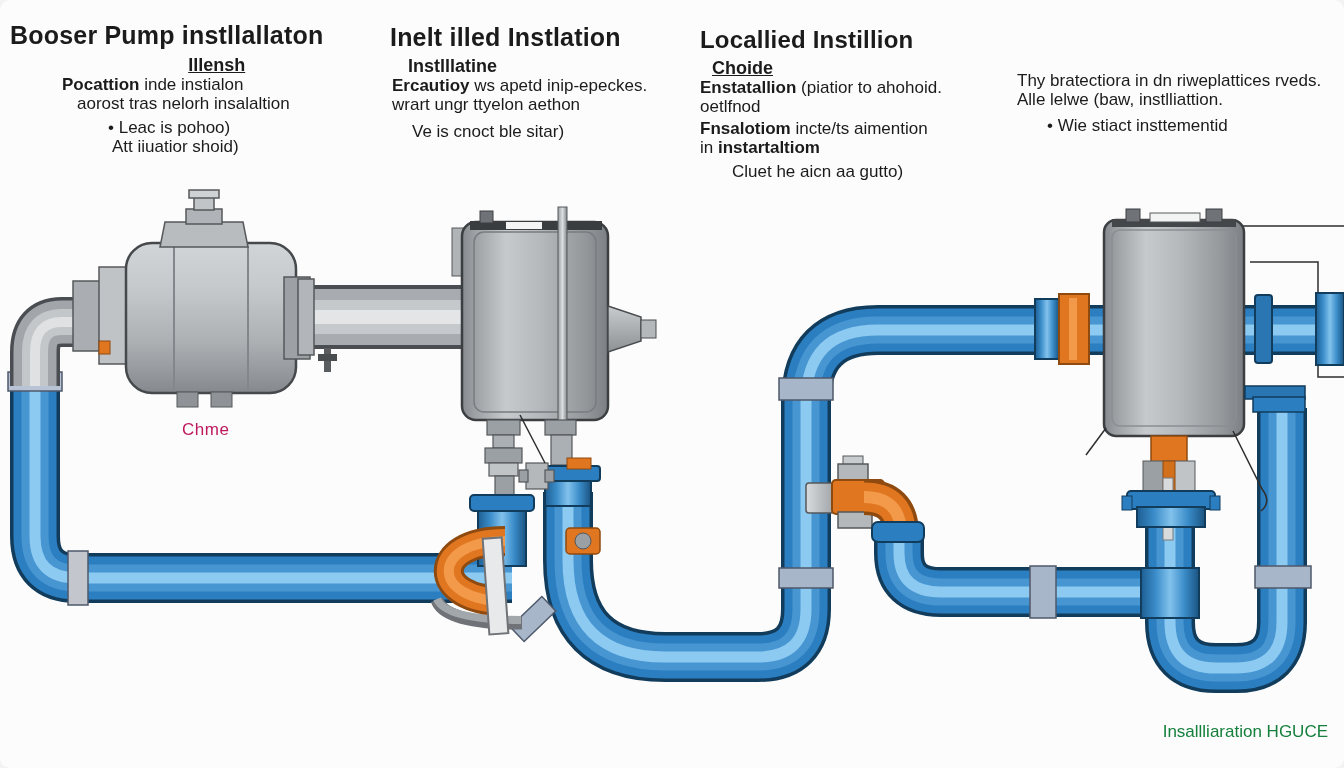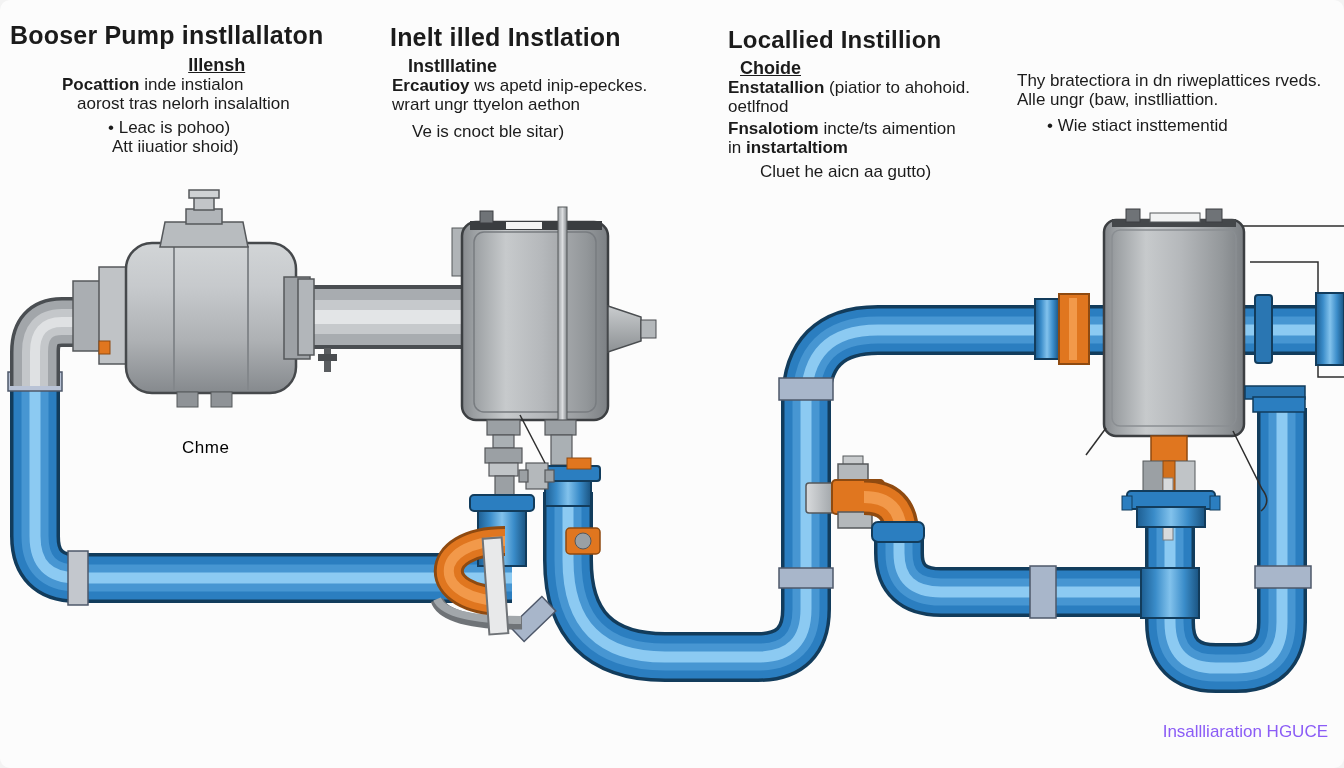--- a/index.html
+++ b/index.html
@@ -16,29 +16,29 @@
   #col1{left:10px;top:22px;}
   #col1 .t-head{margin:6px 0 0 100px;text-align:center;}
   #col1 .l1{margin-left:52px;}
   #col1 .l2{margin-left:67px;}
   #col1 .bl{margin:5px 0 0 98px;}
   #col1 .l3{margin-left:102px;}
   #col2{left:390px;top:24px;}
   #col2 .t-head{margin:5px 0 0 18px;}
   #col2 .l1,#col2 .l2{margin-left:2px;}
   #col2 .l3{margin:8px 0 4px 22px;}
-  #col3{left:728px;top:26px;}
+  #col3{left:700px;top:26px;}
   #col3 .t-title{font-size:24px;}
   #col3 .t-head{margin:5px 0 0 12px;}
   #col3 .l4{margin-top:3px;}
   #col3 .l6{margin:5px 0 0 32px;}
   #col4{left:1017px;top:71px;}
   #col4 .bl{margin:7px 0 0 30px;}
-  #pump-label{position:absolute;left:182px;top:420px;font-size:17px;color:#000000;letter-spacing:.5px;margin-top:18px;}
-  #caption{position:absolute;right:16px;top:722px;font-size:17px;color:#8b5cf6;}
+  #pump-label{position:absolute;left:182px;top:420px;font-size:17px;color:#be185d;letter-spacing:.5px;}
+  #caption{position:absolute;right:16px;top:722px;font-size:17px;color:#15803d;}
 </style>
 </head>
 <body>
 
 <div id="screen">
 
   <svg id="diagram" width="1344" height="768" viewBox="0 0 1344 768">
     <defs>
       <path id="p1" fill="none" d="M 35,386 L 35,536 Q 35,578 77,578 L 512,578"></path>
       <path id="p2" fill="none" d="M 568,492 L 568,560 Q 568,657 665,657 L 758,657 Q 806,657 806,609 L 806,402 Q 806,330 878,330 L 1106,330"></path>
@@ -284,19 +284,19 @@
     <div class="t-head u">Choide</div>
     <div class="t-line"><b>Enstatallion</b><span> (piatior to ahohoid.</span></div>
     <div class="t-line">oetlfnod</div>
     <div class="t-line l4"><b>Fnsalotiom</b><span> incte/ts aimention</span></div>
     <div class="t-line"><span>in </span><b>instartaltiom</b></div>
     <div class="t-line l6">Cluet he aicn aa gutto)</div>
   </div>
 
   <div class="txtcol" id="col4">
     <div class="t-line">Thy bratectiora in dn riweplattices rveds.</div>
-    <div class="t-line">Alle ungr (baw, instlliattion.</div>
+    <div class="t-line">Alle lelwe (baw, instlliattion.</div>
     <div class="t-line bl">• Wie stiact insttementid</div>
   </div>
 
   <div id="pump-label">Chme</div>
   <div id="caption">Insallliaration HGUCE</div>
 </div>
 
 </body></html>

